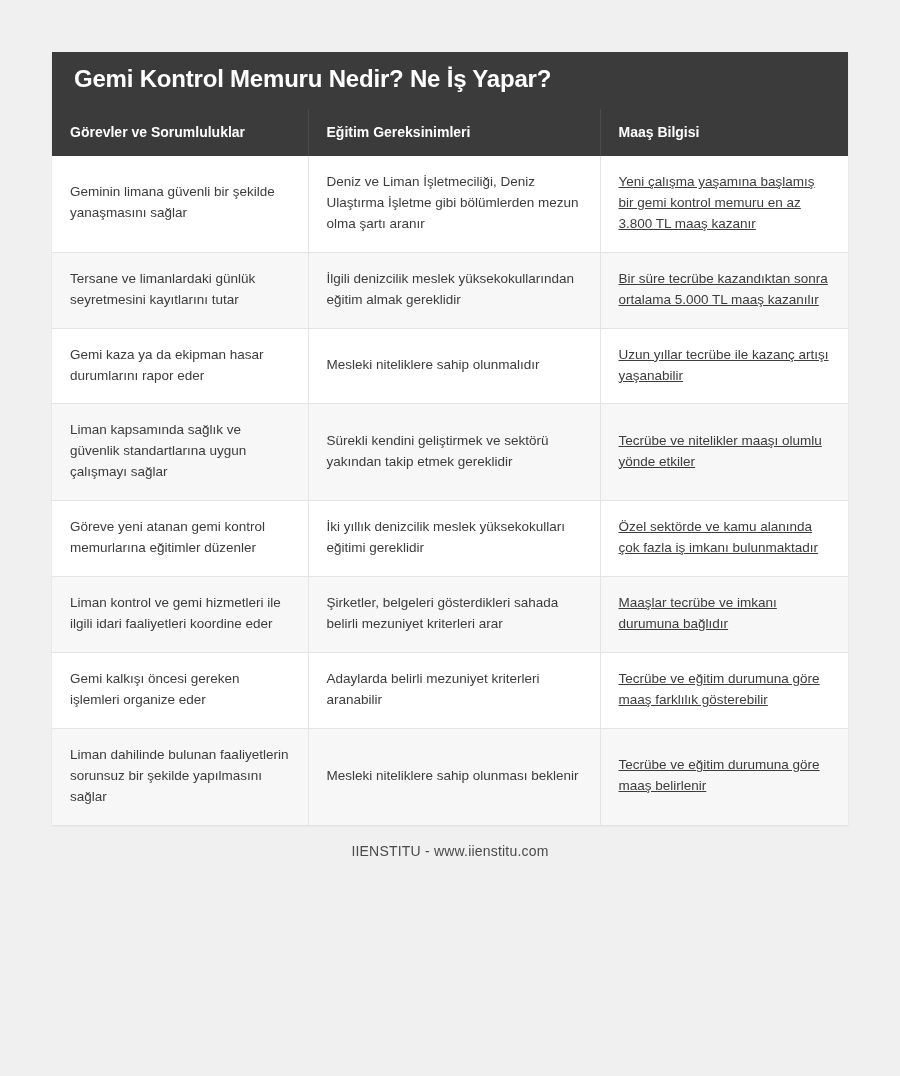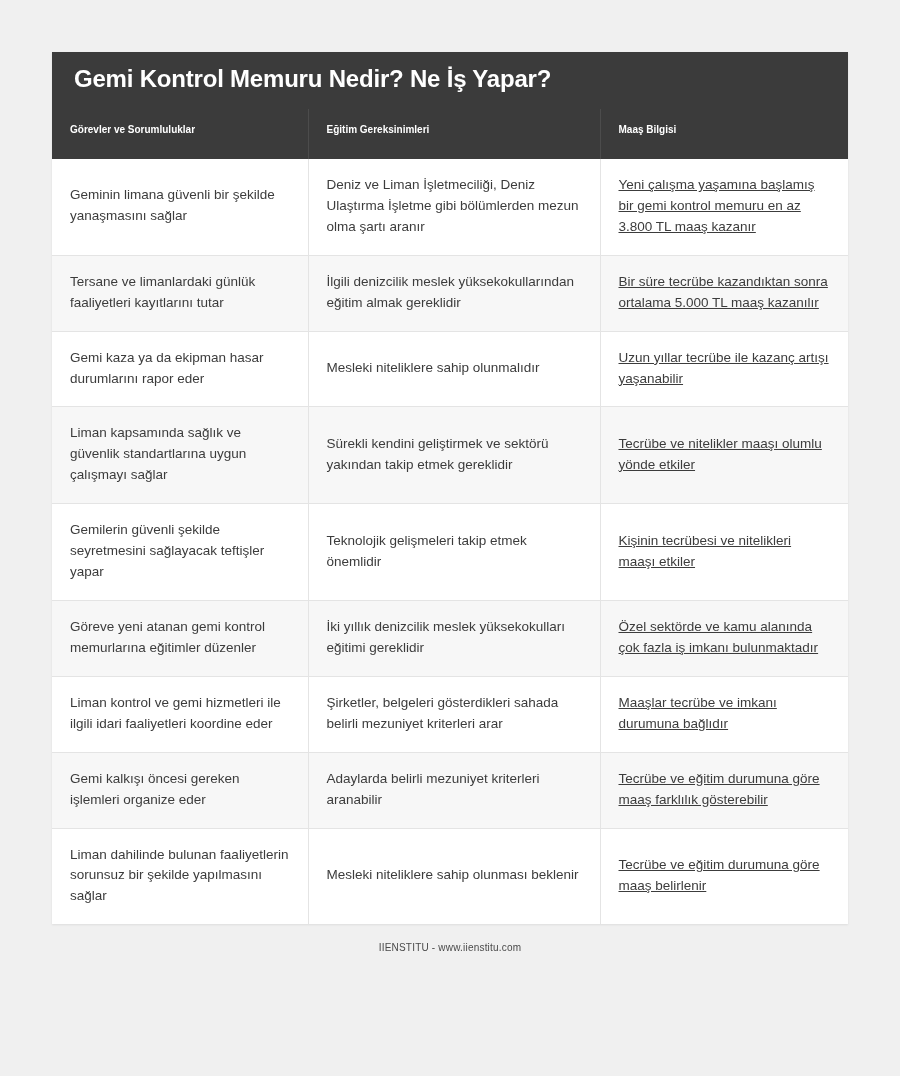--- a/index.html
+++ b/index.html
@@ -43,23 +43,23 @@
   }
   table.main-table {
     width: 796px;
     border-collapse: collapse;
     table-layout: fixed;
   }
   table.main-table th {
     background: #3b3b3b;
     color: #ffffff;
     text-align: left;
-    font-size: 10px;
+    font-size: 14px;
     font-weight: bold;
-    padding: 15px 18px 24px 18px;
+    padding: 15px 18px 16px 18px;
     vertical-align: middle;
     border-right: 1px solid #4c4c4c;
   }
   table.main-table th:last-child {
     border-right: none;
   }
   table.main-table td {
     font-size: 13.5px;
     color: #3c3c3c;
     line-height: 1.55;
@@ -80,21 +80,21 @@
   }
   table.main-table tbody tr:last-child td {
     border-bottom: none;
   }
   .col-1 { width: 256px; }
   .col-2 { width: 292px; }
   .col-3 { width: 248px; }
   .footer {
     width: 796px;
     text-align: center;
-    font-size: 10px;
+    font-size: 14px;
     color: #4a4a4a;
     padding: 18px 0 0 0;
     box-sizing: border-box;
     letter-spacing: 0.2px;
   }
 </style>
 </head>
 <body>
 
 <div class="page">
@@ -117,38 +117,33 @@
           <th>Maaş Bilgisi</th>
         </tr>
       </thead>
       <tbody>
         <tr>
           <td>Geminin limana güvenli bir şekilde yanaşmasını sağlar</td>
           <td>Deniz ve Liman İşletmeciliği, Deniz Ulaştırma İşletme gibi bölümlerden mezun olma şartı aranır</td>
           <td>Yeni çalışma yaşamına başlamış bir gemi kontrol memuru en az 3.800 TL maaş kazanır</td>
         </tr>
         <tr>
-          <td>Tersane ve limanlardaki günlük faaliyetleri kayıtlarını tutar</td>
+          <td>Tersane ve limanlardaki günlük seyretmesini kayıtlarını tutar</td>
           <td>İlgili denizcilik meslek yüksekokullarından eğitim almak gereklidir</td>
           <td>Bir süre tecrübe kazandıktan sonra ortalama 5.000 TL maaş kazanılır</td>
         </tr>
         <tr>
           <td>Gemi kaza ya da ekipman hasar durumlarını rapor eder</td>
           <td>Mesleki niteliklere sahip olunmalıdır</td>
           <td>Uzun yıllar tecrübe ile kazanç artışı yaşanabilir</td>
         </tr>
         <tr>
           <td>Liman kapsamında sağlık ve güvenlik standartlarına uygun çalışmayı sağlar</td>
           <td>Sürekli kendini geliştirmek ve sektörü yakından takip etmek gereklidir</td>
           <td>Tecrübe ve nitelikler maaşı olumlu yönde etkiler</td>
-        </tr>
-        <tr>
-          <td>Gemilerin güvenli şekilde seyretmesini sağlayacak teftişler yapar</td>
-          <td>Teknolojik gelişmeleri takip etmek önemlidir</td>
-          <td>Kişinin tecrübesi ve nitelikleri maaşı etkiler</td>
         </tr>
         <tr>
           <td>Göreve yeni atanan gemi kontrol memurlarına eğitimler düzenler</td>
           <td>İki yıllık denizcilik meslek yüksekokulları eğitimi gereklidir</td>
           <td>Özel sektörde ve kamu alanında çok fazla iş imkanı bulunmaktadır</td>
         </tr>
         <tr>
           <td>Liman kontrol ve gemi hizmetleri ile ilgili idari faaliyetleri koordine eder</td>
           <td>Şirketler, belgeleri gösterdikleri sahada belirli mezuniyet kriterleri arar</td>
           <td>Maaşlar tecrübe ve imkanı durumuna bağlıdır</td>

